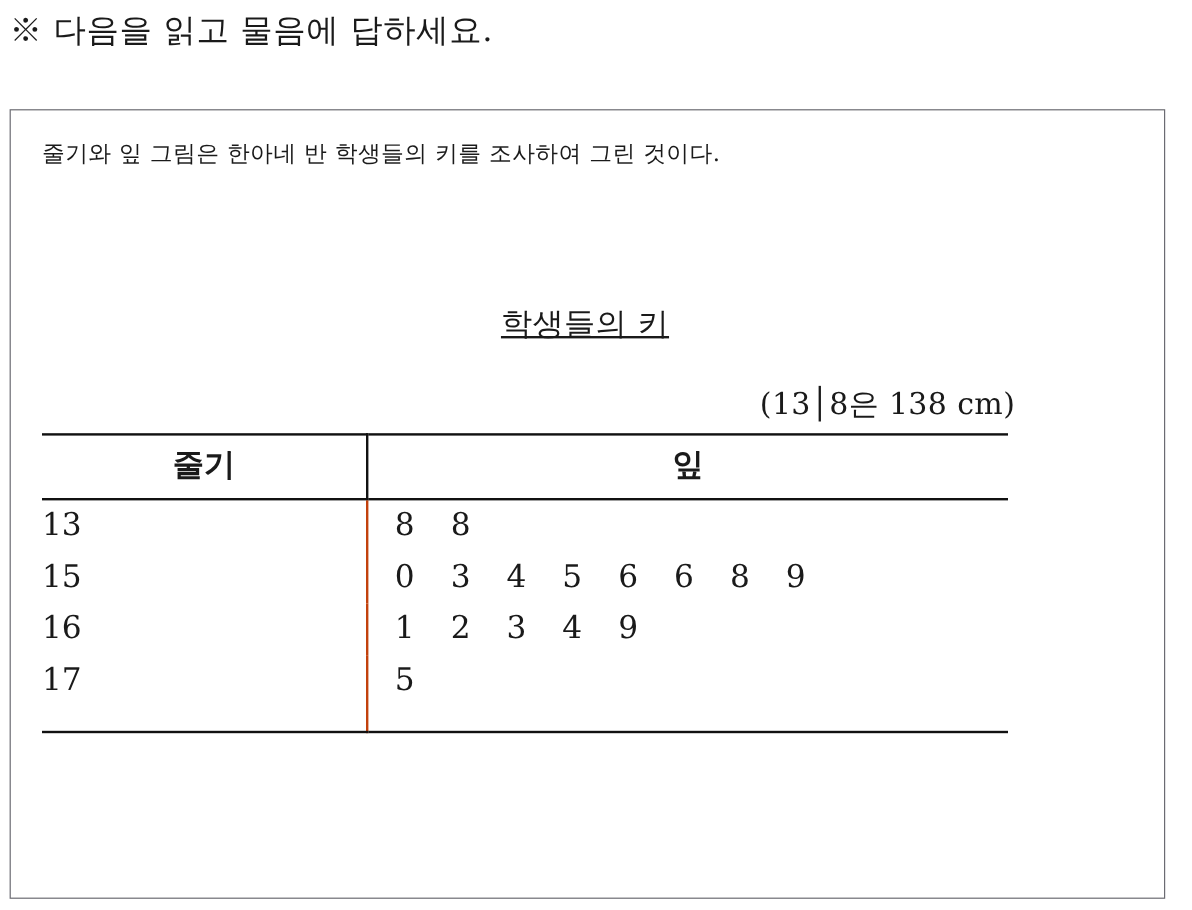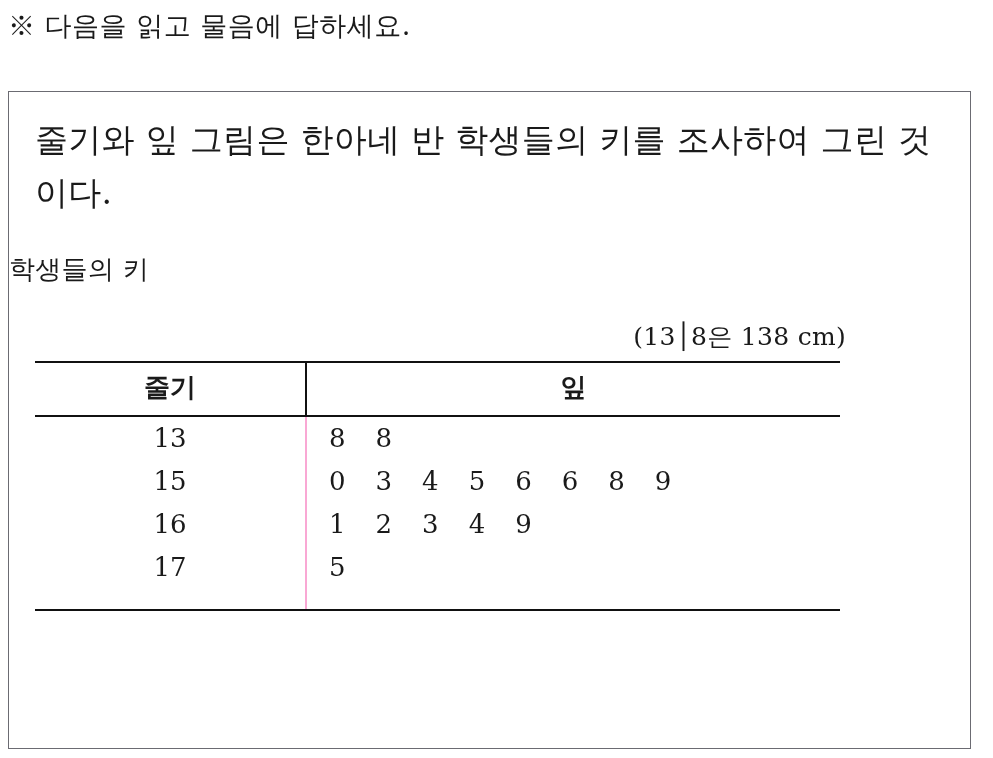--- a/index.html
+++ b/index.html
@@ -36,31 +36,33 @@
     width: 963px;
     height: 658px;
     border: 1px solid #6b6b72;
     box-sizing: border-box;
   }
   .stem-text {
     position: absolute;
     left: 26px;
     top: 21px;
     width: 900px;
-    font-size: 33px;
+    font-size: 19px;
     line-height: 1.62;
     letter-spacing: 0.3px;
   }
   .chart-title {
     position: absolute;
     left: 0;
     right: 4px;
     top: 160px;
+    text-align: center;
     font-size: 26px;
     letter-spacing: 0.3px;
+    text-decoration: underline;
   }
   .legend {
     position: absolute;
     right: 124px;
     top: 228px;
     font-size: 25px;
     letter-spacing: 0.3px;
     white-space: nowrap;
   }
   .table-wrap {
@@ -87,22 +89,21 @@
   }
   table.sl thead th.stem-h {
     border-right: 2px solid #111;
   }
   table.sl tbody td {
     font-size: 26px;
     padding: 6px 0 7px 0;
     vertical-align: middle;
   }
   table.sl tbody td.stem-c {
-    text-align: center;
-    border-right: 2px solid #f9a8d4;
+    border-right: 2px solid #c2410c;
   }
   table.sl tbody tr:last-child td {
     border-bottom: 2px solid #111;
     padding-bottom: 27px;
   }
   table.sl tbody td.leaf-c {
     padding-left: 22px;
   }
   .leaf-row {
     display: flex;

